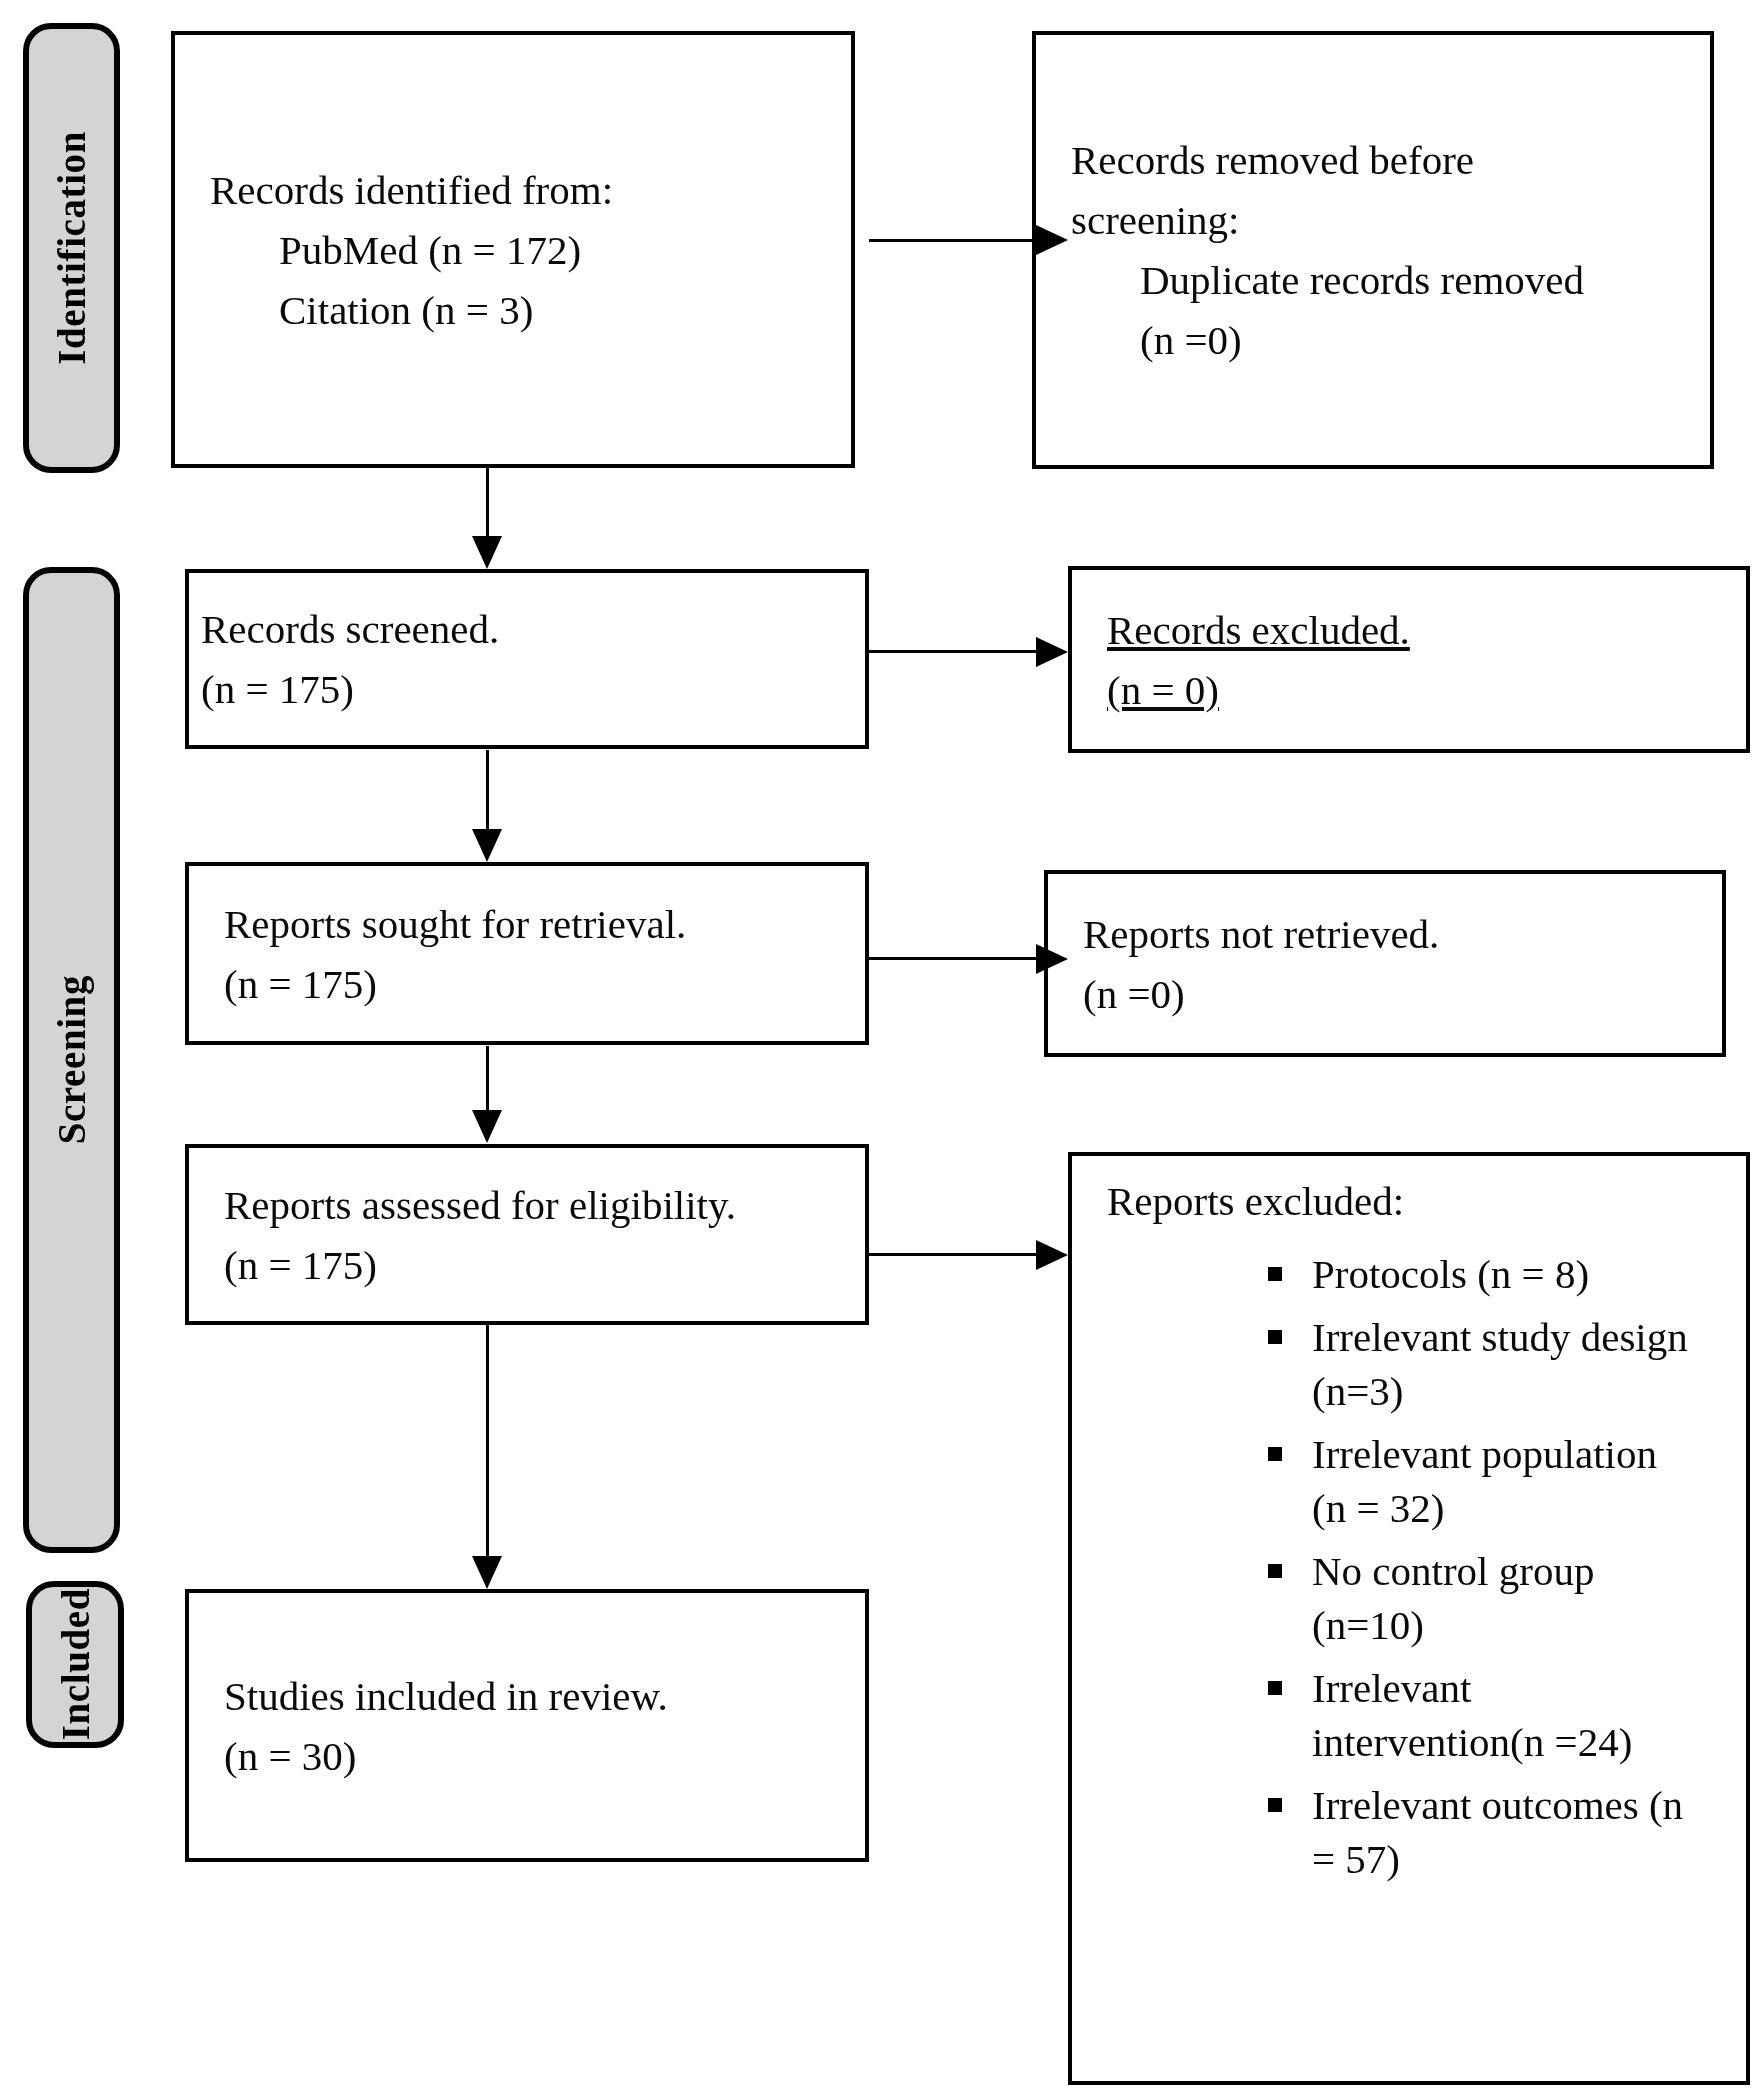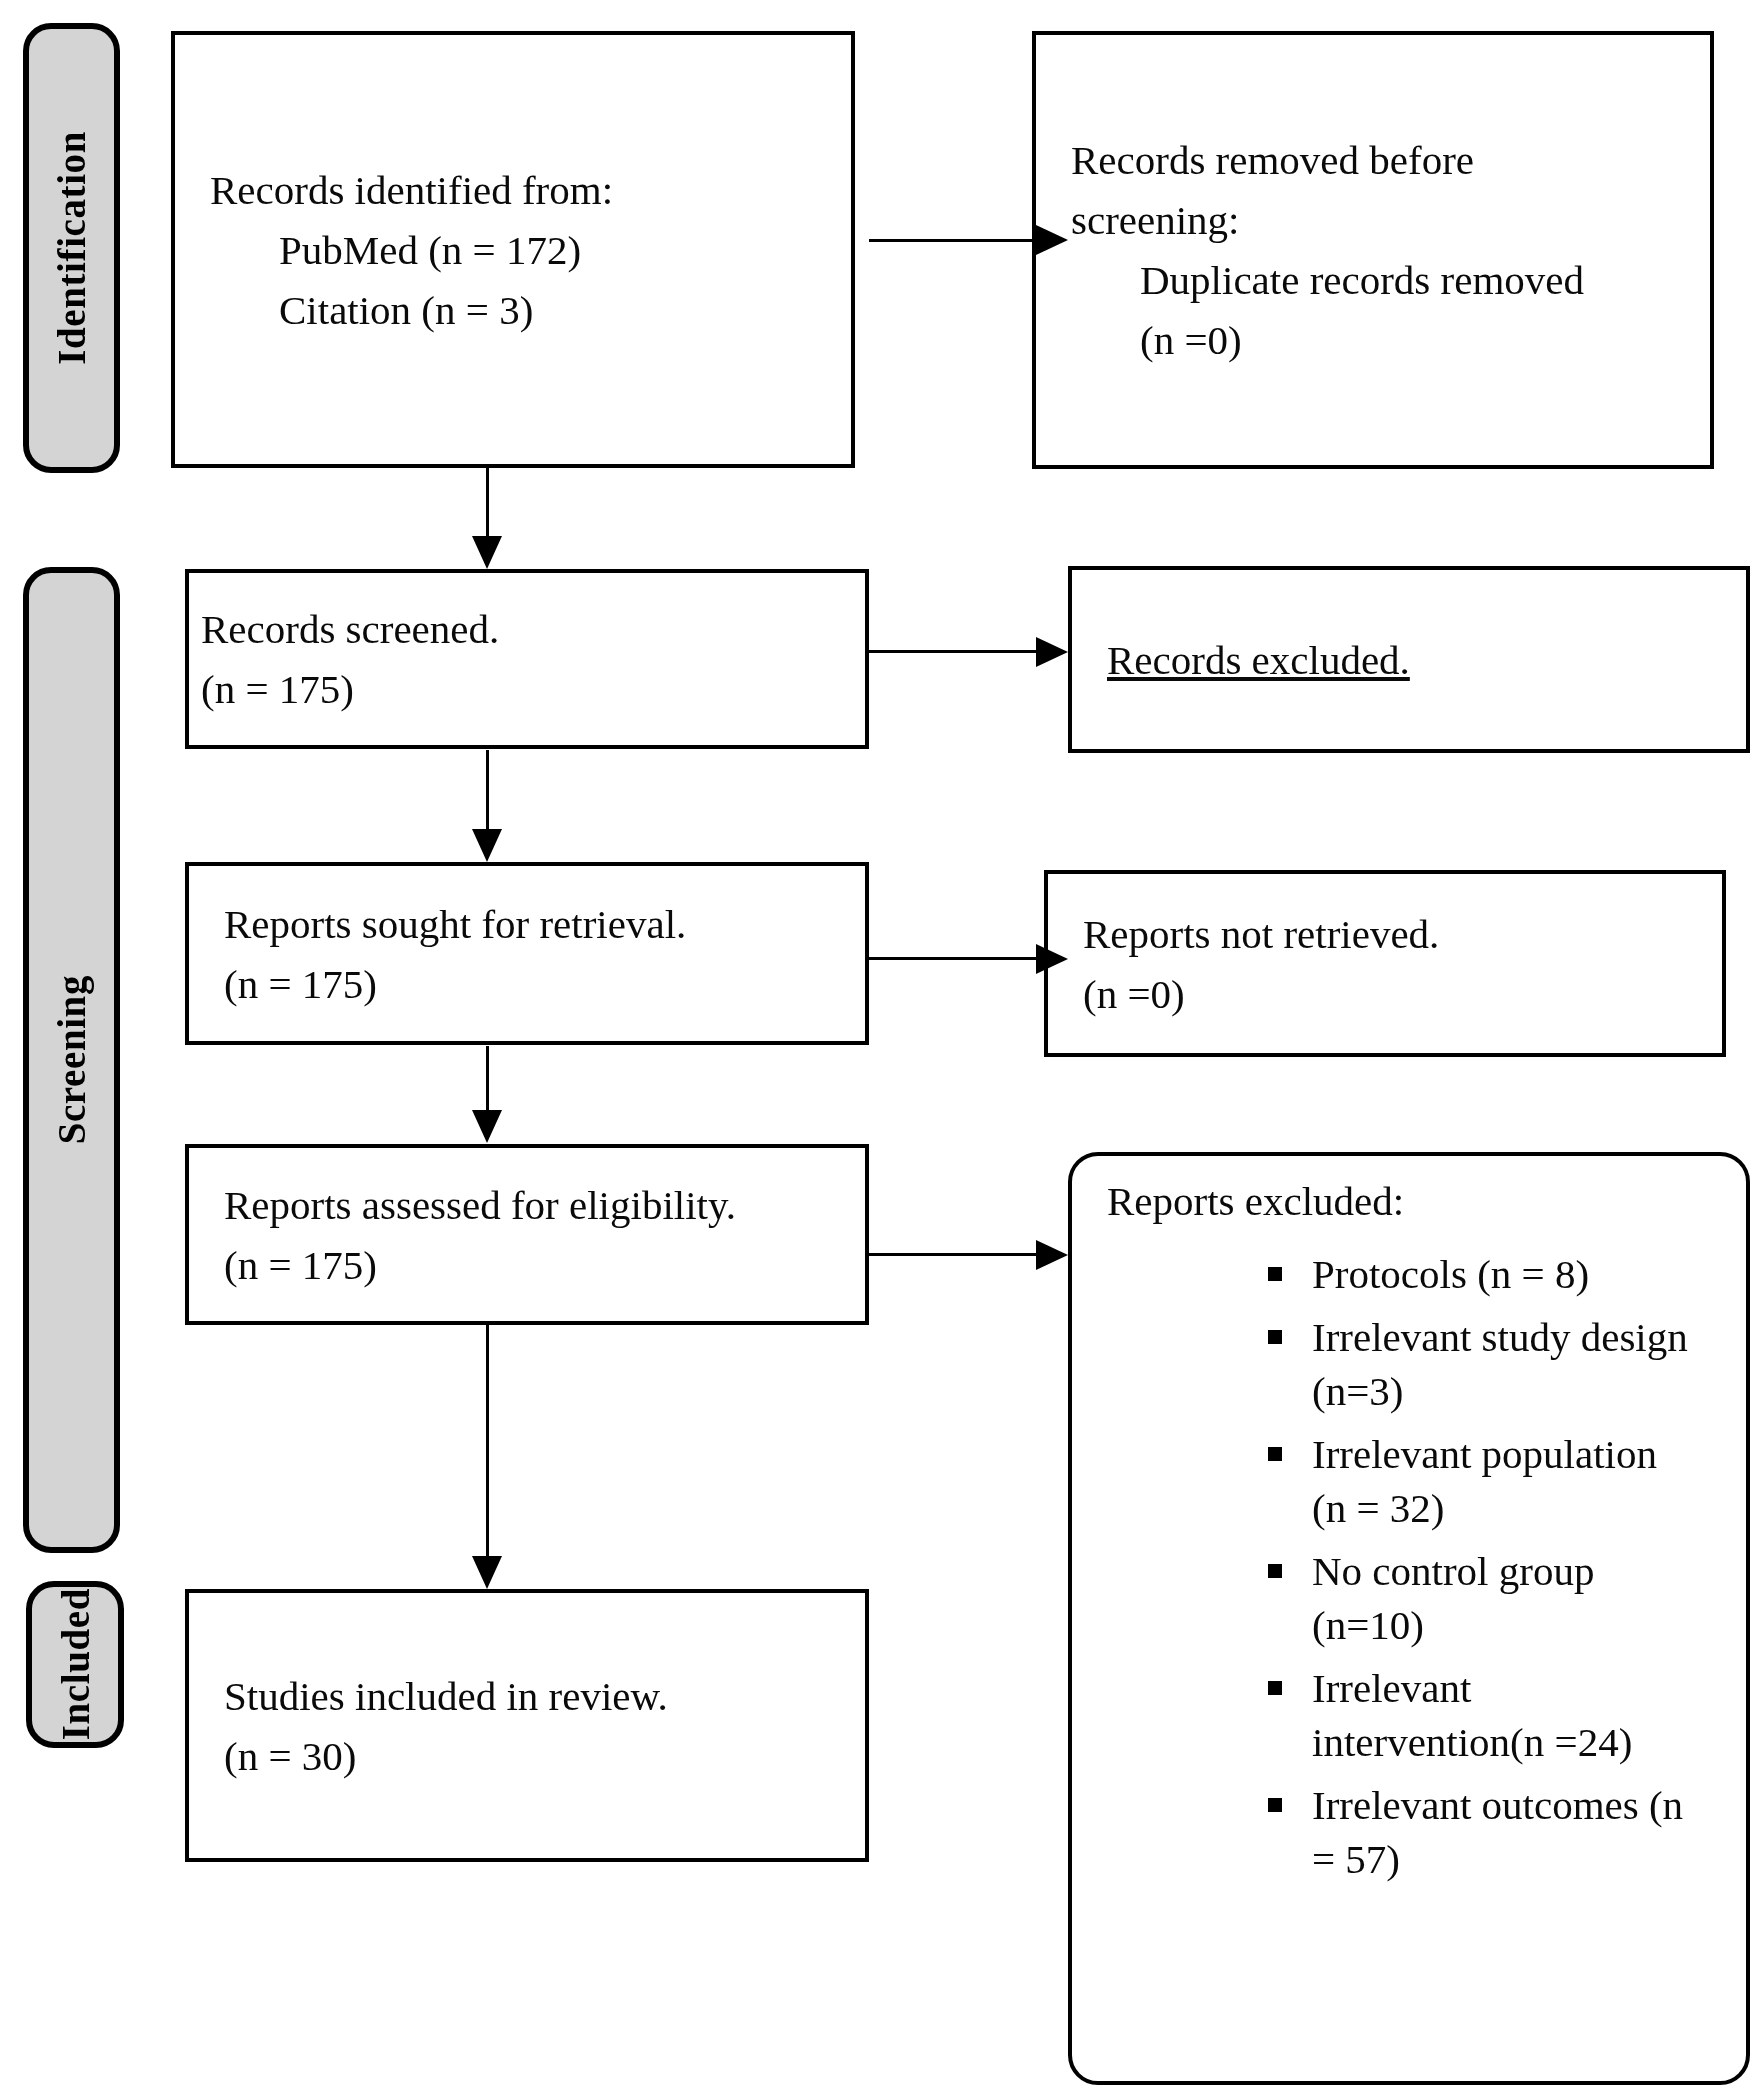--- a/index.html
+++ b/index.html
@@ -42,21 +42,20 @@
   
   #box-records-removed    { left: 1032px; top: 31px;   width: 682px; height: 438px; }
   #box-records-excluded   { left: 1068px; top: 566px;  width: 682px; height: 187px; text-decoration: underline; }
   #box-reports-not-retrieved { left: 1044px; top: 870px; width: 682px; height: 187px; }
   #box-reports-excluded   {
     left: 1068px; top: 1152px; width: 682px; height: 933px;
     justify-content: flex-start;
     padding-top: 18px; padding-right: 13px;
     font-size: 41px; line-height: 54px;
     overflow: hidden;
-    border-radius: 30px;
   }
   .bullets { margin-top: 19.3px; display: flex; flex-direction: column; gap: 9px; }
   .bullet  { display: flex; }
   .bullet .marker {
     flex: none; width: 14px; height: 14px;
     background: #000; margin-left: 161px; margin-top: 20px;
   }
   .bullet .btext { margin-left: 30px; width: 386px; }
 
   
@@ -142,20 +141,21 @@
 
   <div class="box" id="box-records-removed">
     <div>Records removed before</div>
     <div>screening:</div>
     <div class="indent">Duplicate records removed</div>
     <div class="indent">(n =0)</div>
   </div>
 
   <div class="box" id="box-records-excluded">
     <div>Records excluded.</div>
+    <div>(n = 0)</div>
   </div>
 
   <div class="box" id="box-reports-not-retrieved">
     <div>Reports not retrieved.</div>
     <div>(n =0)</div>
   </div>
 
   <div class="box" id="box-reports-excluded">
     <div>Reports excluded:</div>
     <div class="bullets">

